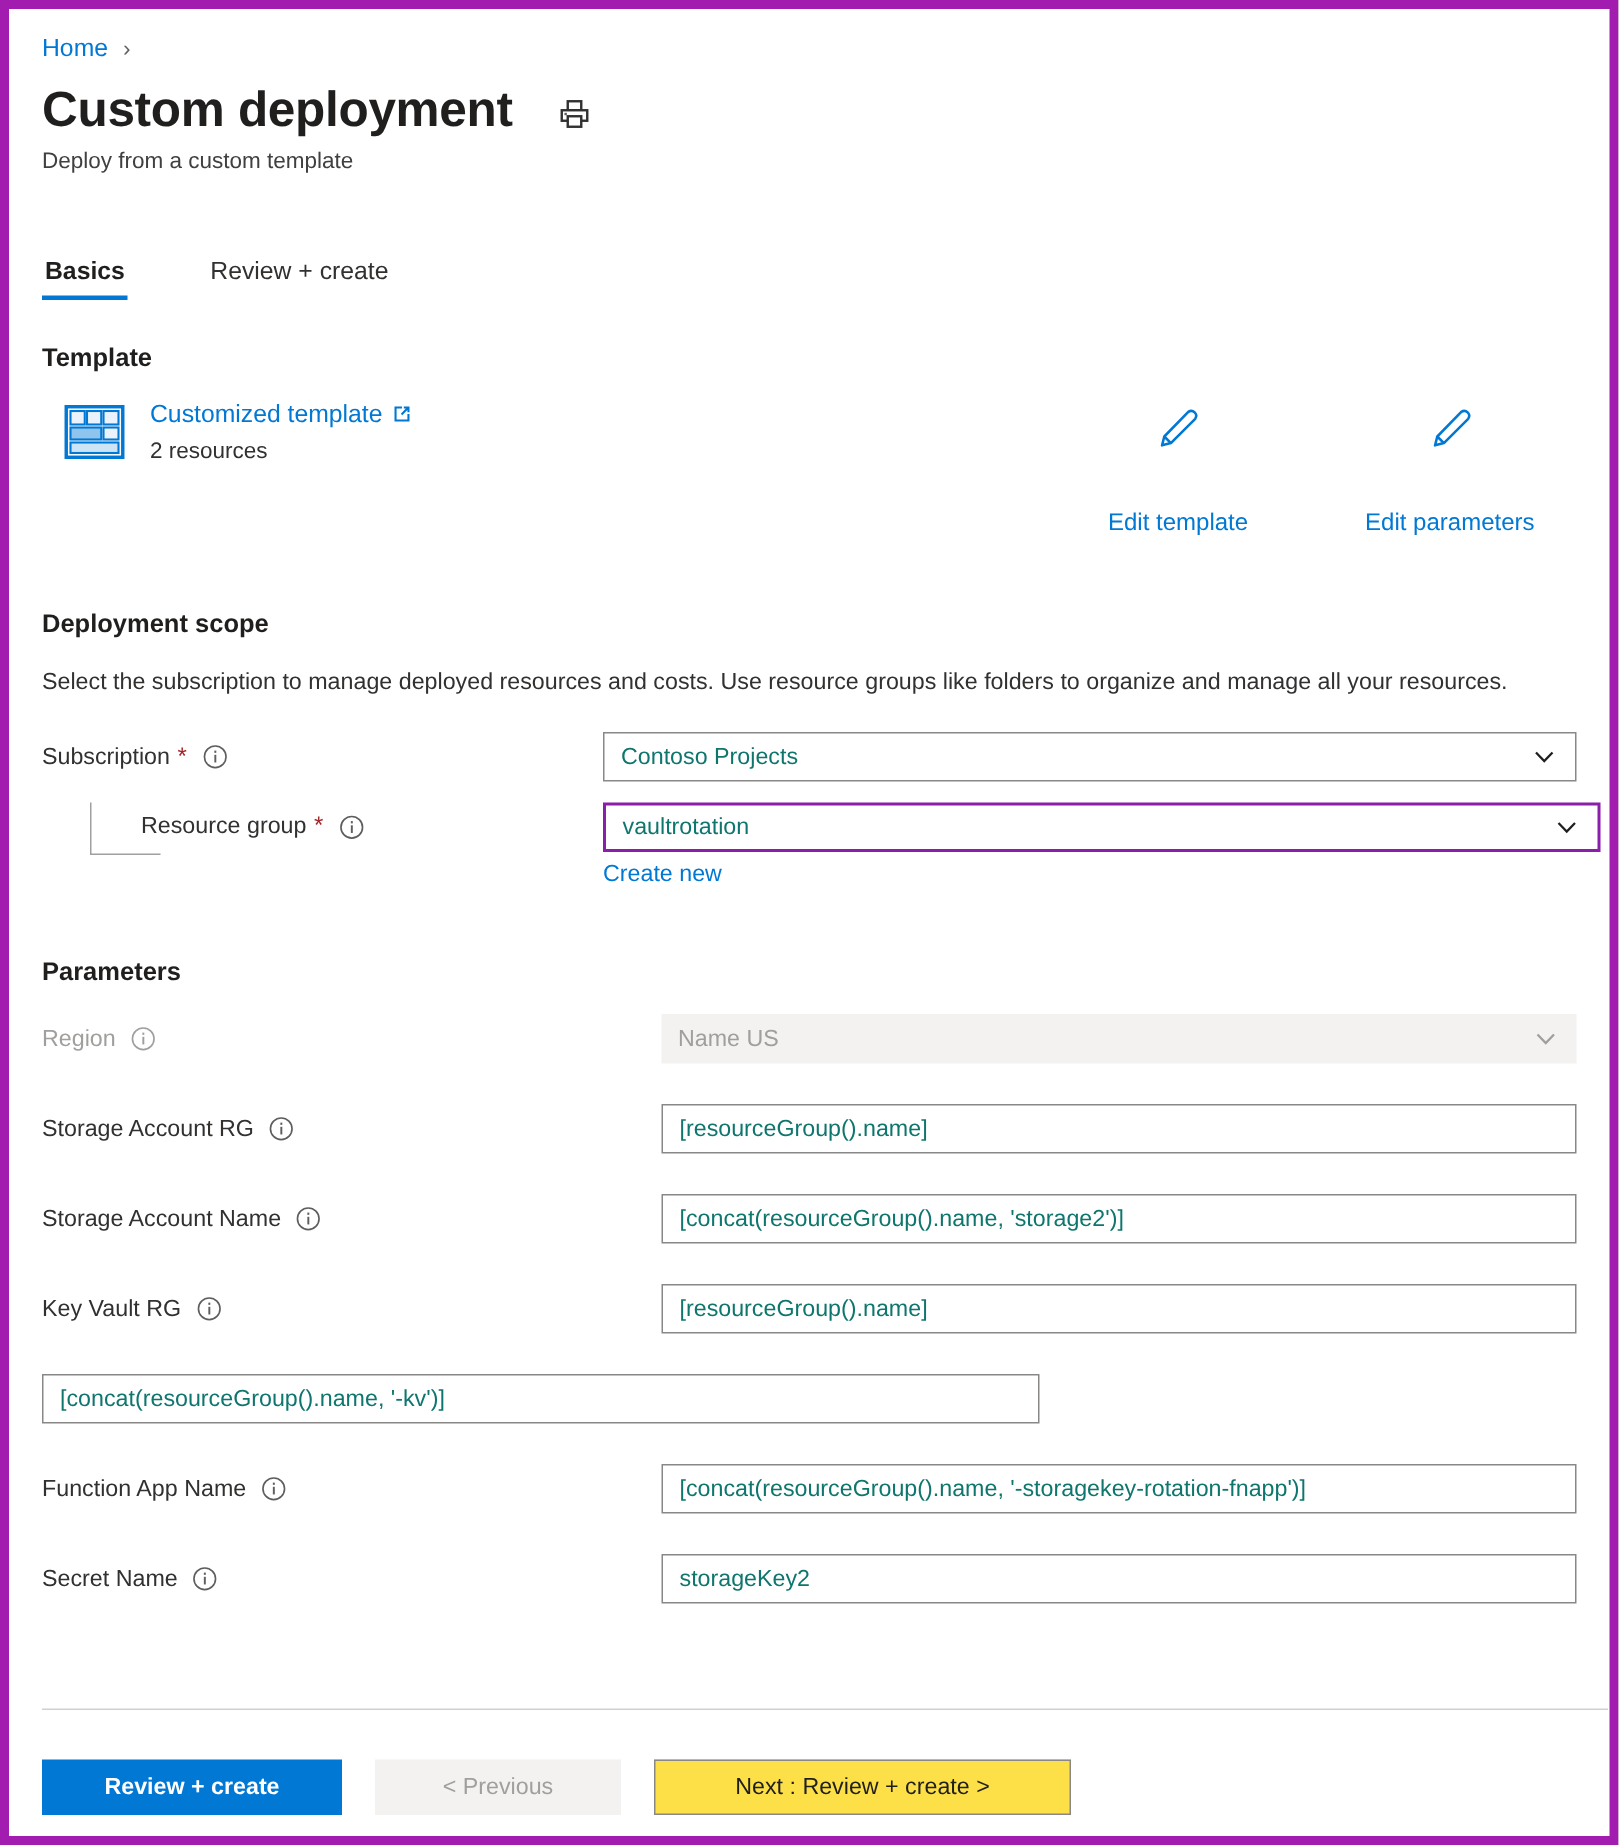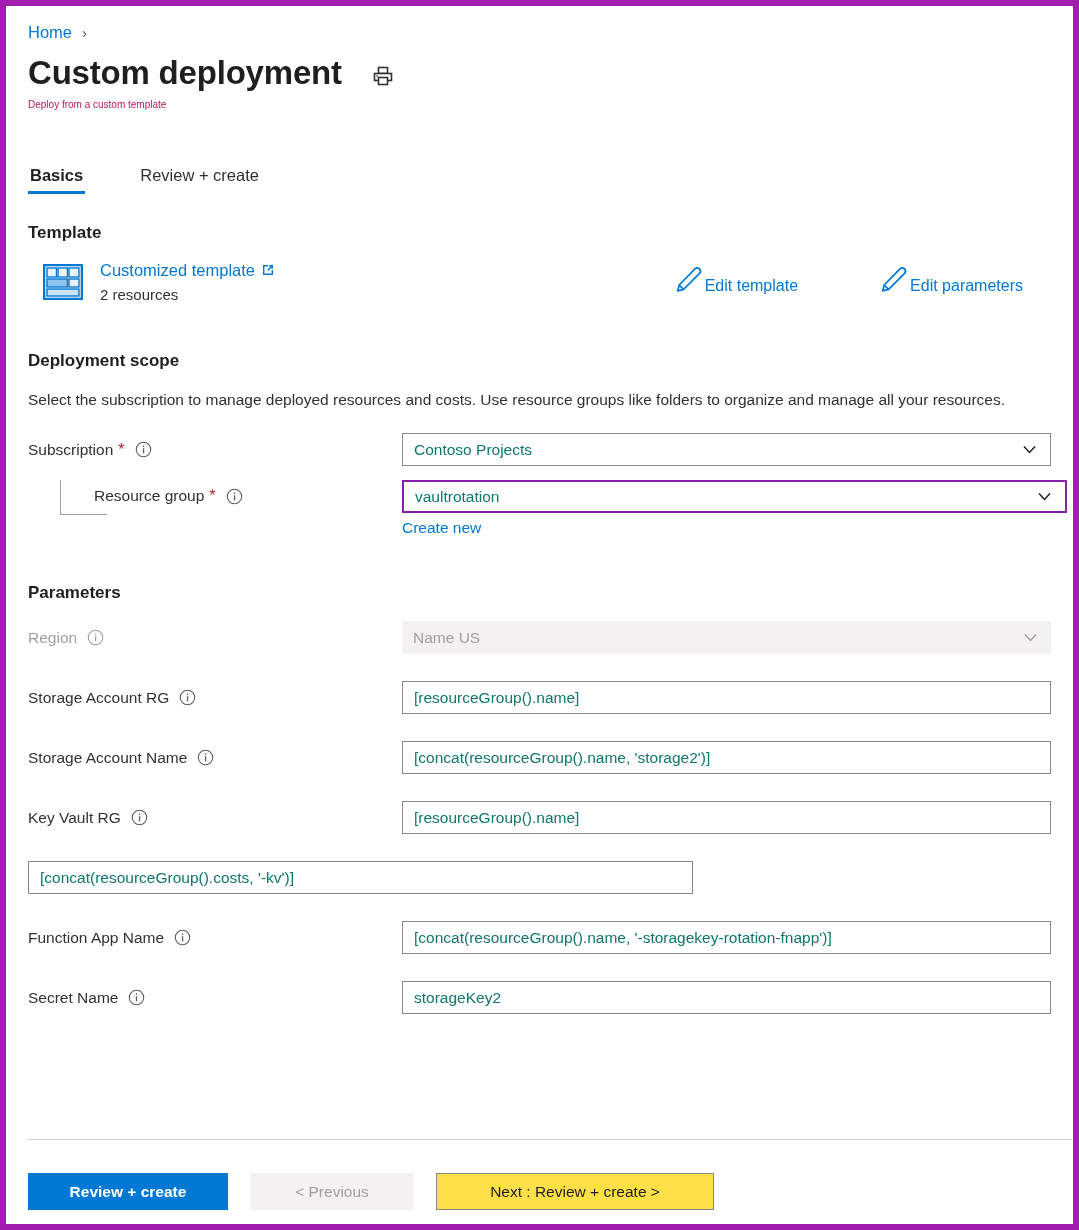--- a/index.html
+++ b/index.html
@@ -65,22 +65,22 @@
     margin-left: 28px;
     width: 26px;
     height: 26px;
     display: flex;
     align-items: center;
     justify-content: center;
     cursor: pointer;
     margin-top: 6px;
   }
   .subtitle {
-    font-size: 10px;
-    color: #be185d;
+    font-size: 15px;
+    color: #404040;
     margin-top: 8px;
   }
 
   
   .tabs {
     display: flex;
     align-items: flex-end;
     margin-top: 48px;
     height: 36px;
     gap: 20px;
@@ -149,24 +149,25 @@
   .edit-actions {
     margin-left: auto;
     display: flex;
     align-items: flex-start;
     gap: 78px;
     margin-right: 28px;
     margin-top: 2px;
   }
   .edit-action {
     display: flex;
-    flex-direction: row;
+    flex-direction: column;
     align-items: center;
     cursor: pointer;
     color: #0078d4;
+    gap: 24px;
   }
   .edit-label {
     font-size: 16px;
     margin-top: 8px;
     white-space: nowrap;
   }
 
   
   .desc {
     font-size: 15.5px;
@@ -250,21 +251,21 @@
     border-left: 1px solid #a19f9d;
     border-bottom: 1px solid #a19f9d;
     pointer-events: none;
   }
 
   .scope-rows { margin-top: 22px; position: relative; }
   .rg-row { margin-top: 14px; align-items: flex-start; }
   .rg-row .lbl { margin-top: 7px; }
 
   .param-rows { margin-top: 12px; }
-  .param-rows .form-row { margin-top: 27px; }
+  .param-rows .form-row { margin-top: 27px; gap: 39px; }
   .param-rows .form-row:first-child { margin-top: 18px; }
 
   
   .footer-sep {
     position: absolute;
     left: 22px;
     right: 1px;
     bottom: 84px;
     height: 1px;
     background: #d2d0ce;
@@ -508,21 +509,21 @@
             </svg>
           </span>
         </div>
         <div class="field">
           <span>[resourceGroup().name]</span>
         </div>
       </div>
 
       <div class="form-row">
         <div class="field">
-          <span>[concat(resourceGroup().costs, '-kv')]</span>
+          <span>[concat(resourceGroup().name, '-kv')]</span>
         </div>
       </div>
 
       <div class="form-row">
         <div class="lbl">
           <span>Function App Name</span>
           <span class="info-icon">
             <svg width="17" height="17" viewBox="0 0 17 17">
               <circle cx="8.5" cy="8.5" r="7.2" fill="none" stroke="#605e5c" stroke-width="1.1"></circle>
               <rect x="7.9" y="7.2" width="1.3" height="5.1" fill="#605e5c"></rect>

